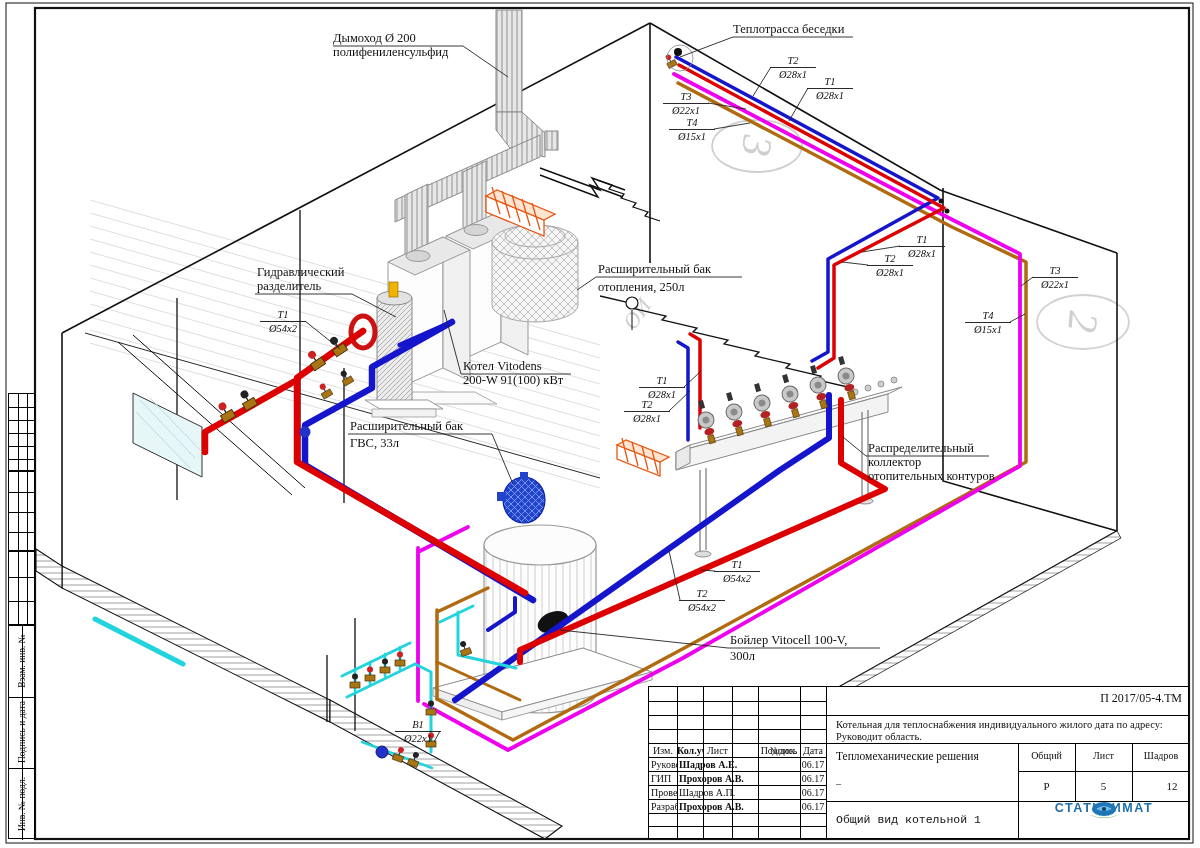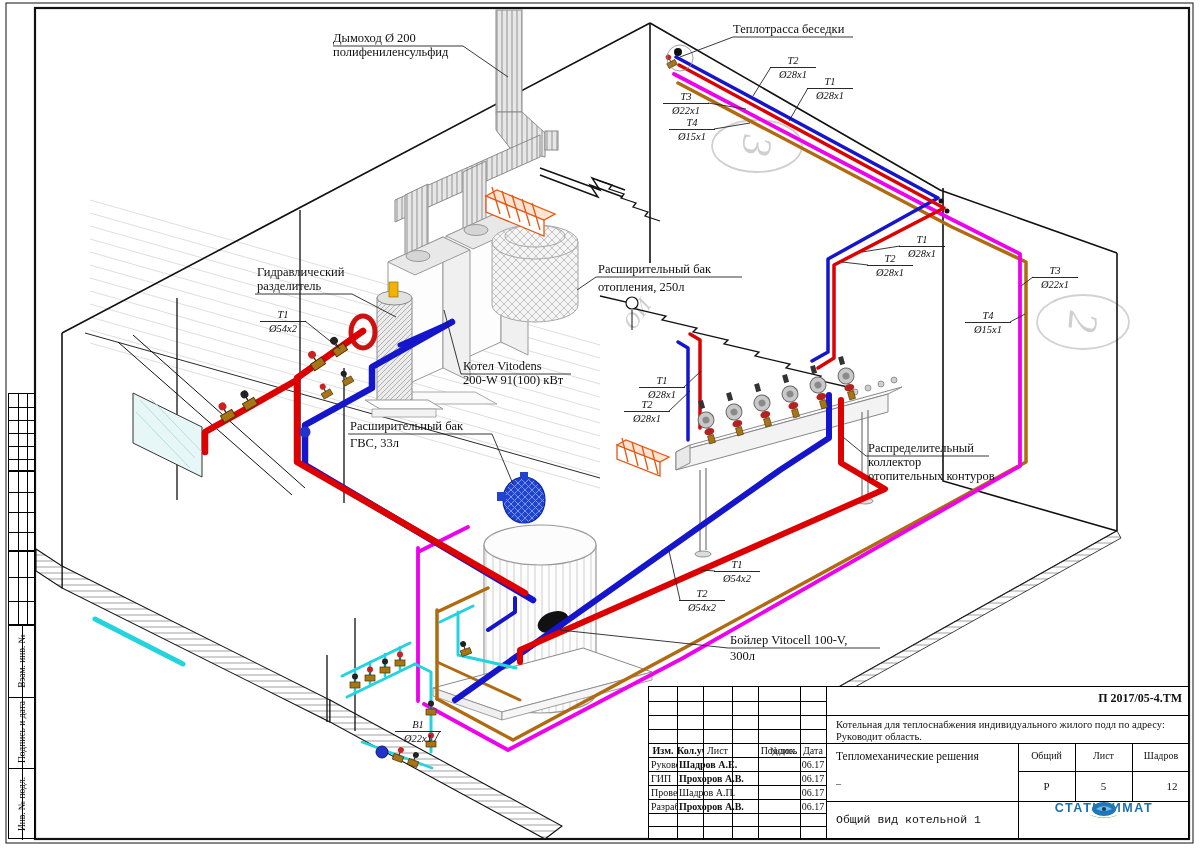--- a/index.html
+++ b/index.html
@@ -450,26 +450,26 @@
   <div class="hl" style="top:112px;width:177px;"></div>
   <div class="hl" style="top:126px;width:177px;"></div>
   <div class="hl" style="top:139px;width:177px;"></div>
   <div class="hl" style="top:28px;left:177px;width:364px;"></div>
   <div class="vl" style="left:369px;top:56px;height:97px;"></div>
   <div class="vl" style="left:426px;top:56px;height:58px;"></div>
   <div class="vl" style="left:483px;top:56px;height:58px;"></div>
   <div class="hl" style="top:84px;left:369px;width:172px;"></div>
   <div class="hl" style="top:114px;left:177px;width:364px;"></div>
 
-  <div class="cell" style="left:177px;top:4px;width:356px;text-align:right;font-size:12px;font-weight:bold;">П 2017/05-4.ТМ</div>
-
-  <div class="cell" style="left:187px;top:31px;width:350px;font-size:10.5px;">Котельная для теплоснабжения индивидуального жилого подл по адресу:</div>
+  <div class="cell" style="left:177px;top:4px;width:356px;text-align:right;font-size:12px;">П 2017/05-4.ТМ</div>
+
+  <div class="cell" style="left:187px;top:31px;width:350px;font-size:10.5px;">Котельная для теплоснабжения индивидуального жилого дата по адресу:</div>
   <div class="cell" style="left:187px;top:43px;width:350px;font-size:10.5px;">Руководит область.</div>
 
-  <div class="cell c" style="left:0;top:57px;width:28px;font-weight:bold;">Изм.</div>
+  <div class="cell c" style="left:0;top:57px;width:28px;">Изм.</div>
   <div class="cell c b" style="left:28px;top:57px;width:26px;">Кол.уч.</div>
   <div class="cell c" style="left:54px;top:57px;width:29px;">Лист</div>
   <div class="cell c" style="left:83px;top:57px;width:26px;margin-left:38px;">№док.</div>
   <div class="cell c" style="left:109px;top:57px;width:42px;">Подпись</div>
   <div class="cell c" style="left:151px;top:57px;width:26px;">Дата</div>
 
   <div class="cell" style="left:2px;top:71px;width:27px;">Руководит.</div>
   <div class="cell b" style="left:30px;top:71px;width:88px;">Шадров А.Е.</div>
   <div class="cell c" style="left:151px;top:71px;width:26px;">06.17</div>
   <div class="cell" style="left:2px;top:85px;width:27px;">ГИП</div>

